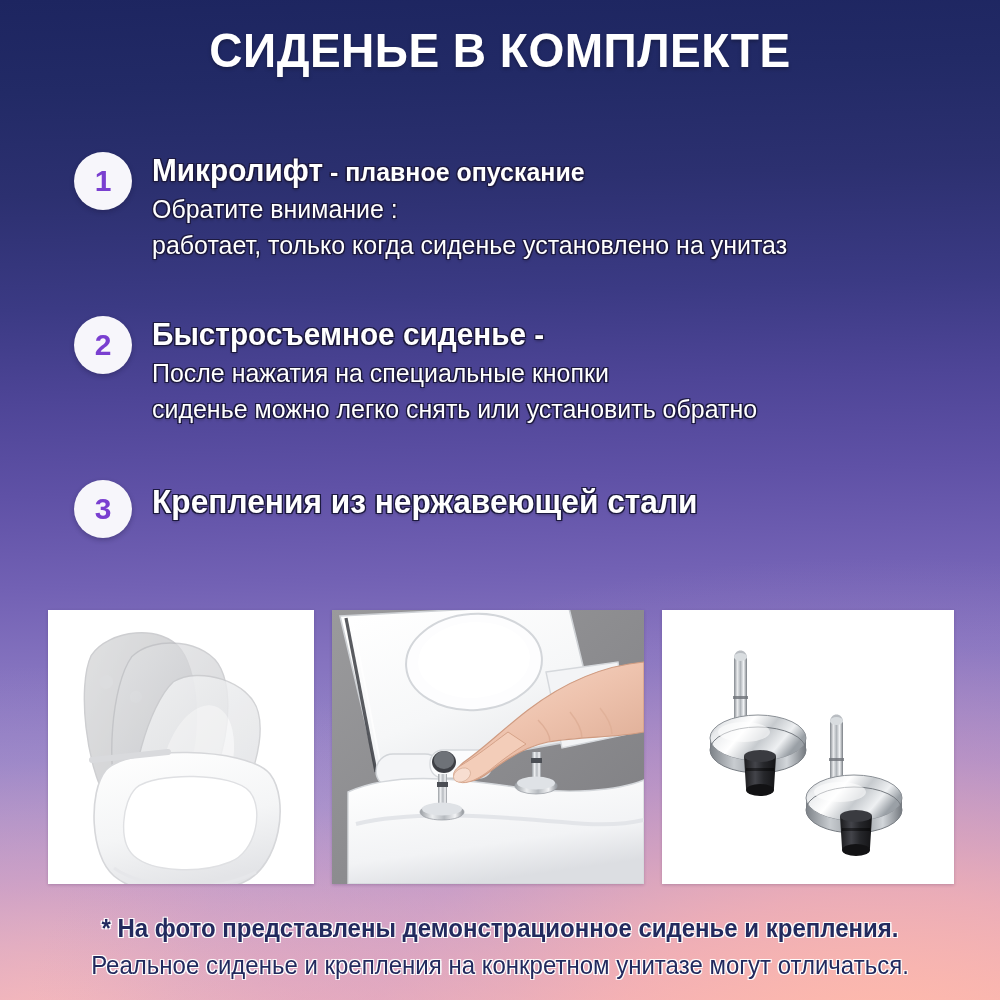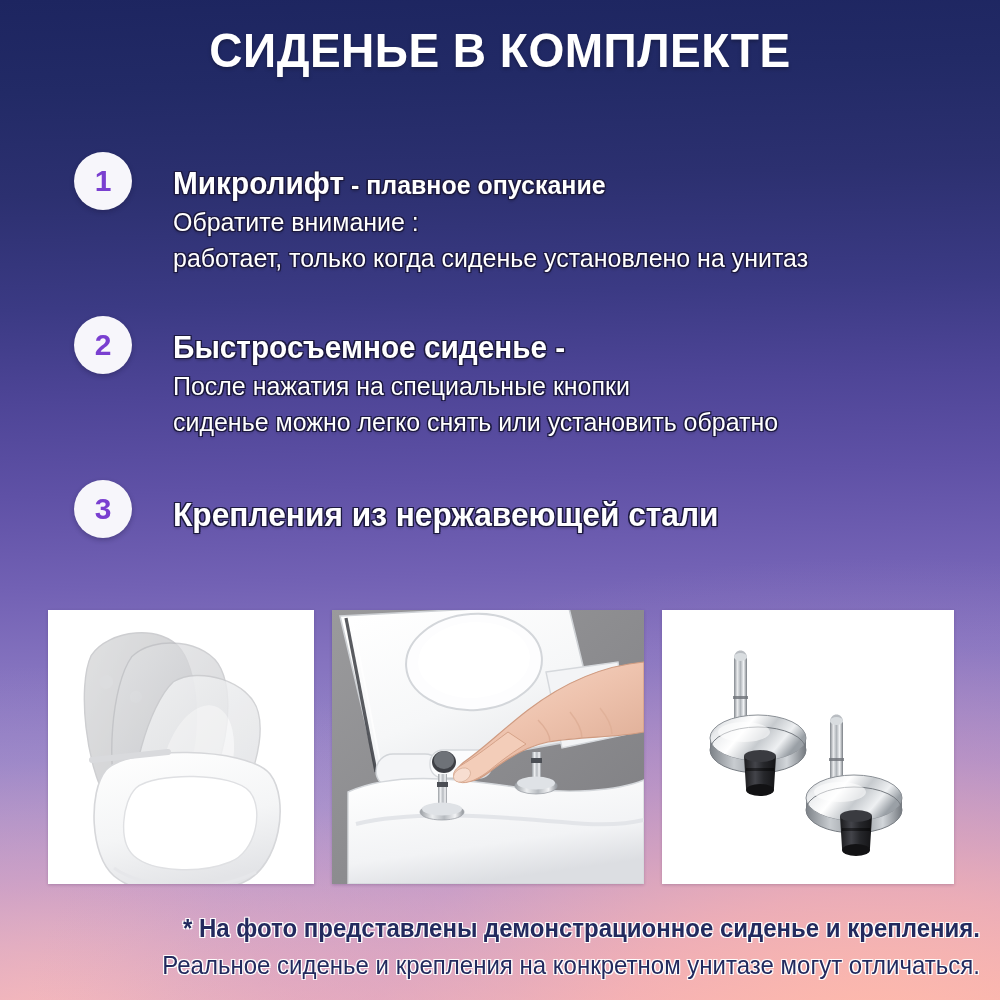--- a/index.html
+++ b/index.html
@@ -76,21 +76,21 @@
     background:#f7f6fb;
     box-shadow:0 2px 5px rgba(20,16,50,0.30);
     display:flex; align-items:center; justify-content:center;
     font-size:30px; font-weight:bold;
     color:#7a3fd0;
     line-height:1;
   }
 
   .item-body {
     position:absolute;
-    left:173px; top:0; right:20px;margin-top:13px;
+    left:152px; top:0; right:20px;
   }
 
   .line {
     color:#ffffff;
     white-space:nowrap;
     text-shadow:
       -1.4px -1.4px 0 #1d1a40,
        1.4px -1.4px 0 #1d1a40,
       -1.4px  1.4px 0 #1d1a40,
        1.4px  1.4px 0 #1d1a40,
@@ -142,21 +142,21 @@
   .panel-1 { width:266px; height:274px; }
   .panel-2 { width:312px; height:274px; }
   .panel-3 { width:292px; height:274px; }
 
   .panel svg { display:block; width:100%; height:100%; }
 
   
   .footer {
     position:absolute;
     left:0; top:910px; width:1000px;
-    text-align:right;
+    text-align:center;
   }
   .footer-line {
     color:#232a5e;
     white-space:nowrap;
     text-shadow:
       -1.2px -1.2px 0 rgba(255,255,255,0.92),
        1.2px -1.2px 0 rgba(255,255,255,0.92),
       -1.2px  1.2px 0 rgba(255,255,255,0.92),
        1.2px  1.2px 0 rgba(255,255,255,0.92);
     transform:scaleX(0.96);

